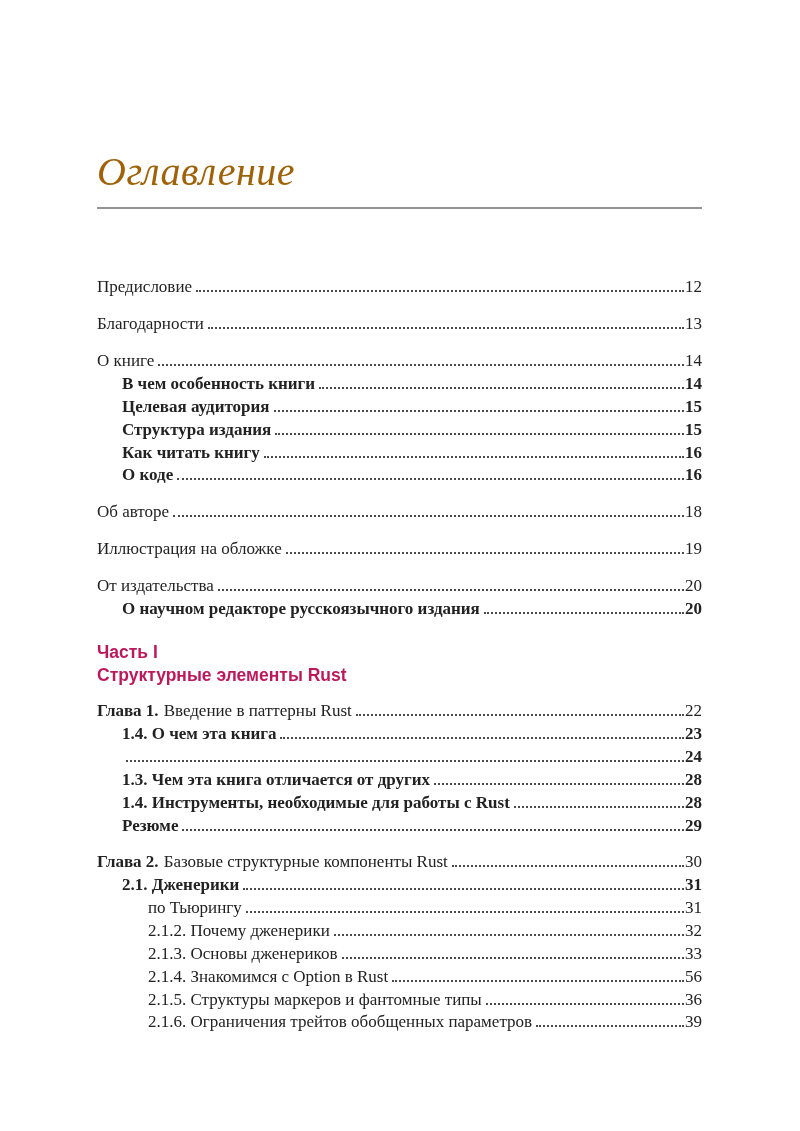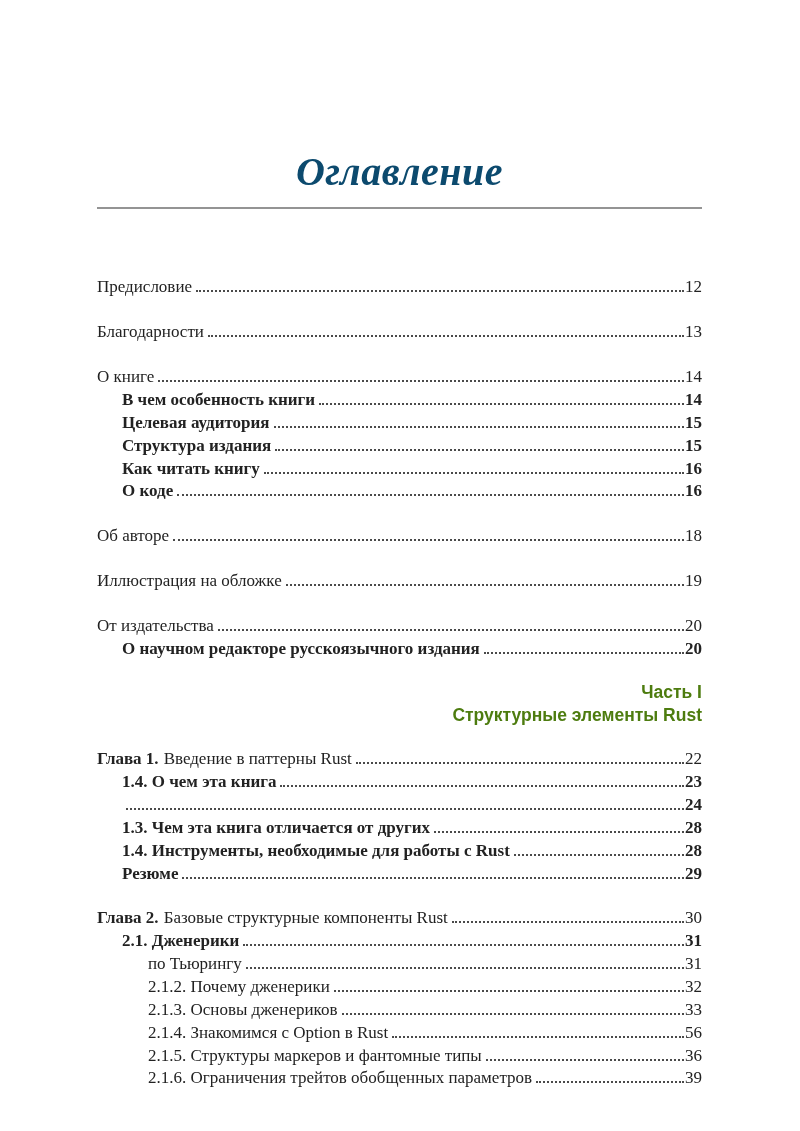--- a/index.html
+++ b/index.html
@@ -14,27 +14,27 @@
     background: #ffffff;
     overflow: hidden;
     font-family: "Liberation Serif", serif;
     color: #222222;
   }
   .doc-title {
     position: absolute;
     top: 148px;
     left: 97px;
     right: 98px;
-    text-align: center;
+    text-align: left;
     font-family: "Liberation Serif", serif;
     font-style: italic;
-    font-weight: bold;
+    font-weight: normal;
     font-size: 40px;
     line-height: 48px;
-    color: #0c4a6e;
+    color: #a16207;
     letter-spacing: 0.5px;
   }
   .title-rule {
     position: absolute;
     top: 207px;
     left: 97px;
     right: 98px;
     height: 2px;
     background: #949494;
   }
@@ -45,21 +45,21 @@
     right: 98px;
   }
   .toc-row {
     display: flex;
     align-items: baseline;
     font-size: 17px;
     line-height: 22.4px;
     white-space: nowrap;
   }
   .toc-row.group {
-    margin-top: 22px;
+    margin-top: 14px;
   }
   .toc-row.indent-1 { padding-left: 25px; font-weight: bold; }
   .toc-row.indent-2 { padding-left: 51px; }
   .toc-row .bold-prefix {
     font-weight: bold;
     margin-right: 5px;
   }
   .toc-row .label {
     flex: 0 0 auto;
   }
@@ -71,26 +71,26 @@
     margin-right: 1px;
     border-bottom: 2px dotted #4a4a4a;
   }
   .toc-row .pagenum {
     flex: 0 0 auto;
     text-align: left;
   }
   .part-heading {
     margin-top: 21px;
     margin-bottom: 5px;
-    text-align: right;
+    text-align: left;
     font-family: "Liberation Sans", sans-serif;
     font-weight: bold;
     font-size: 17.5px;
     line-height: 22.4px;
-    color: #4d7c0f;
+    color: #be185d;
   }
 </style>
 </head>
 <body>
 
 <div class="page">
   <div class="doc-title">Оглавление</div>
   <div class="title-rule"></div>
   <div class="toc">
       <div class="toc-row indent-0">

